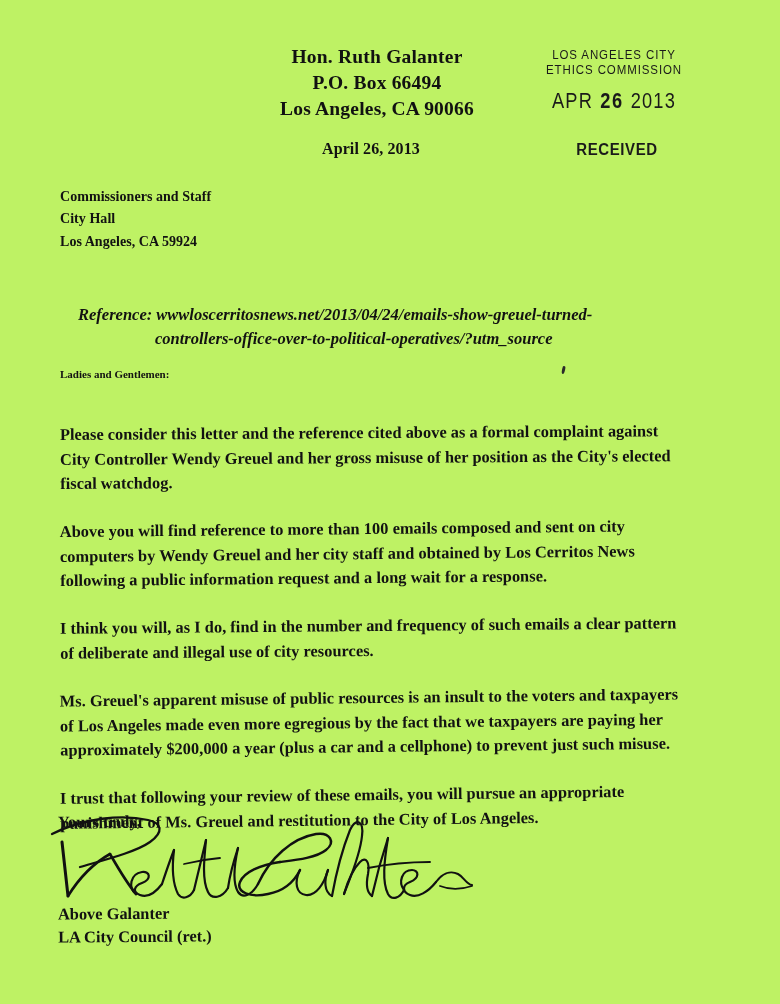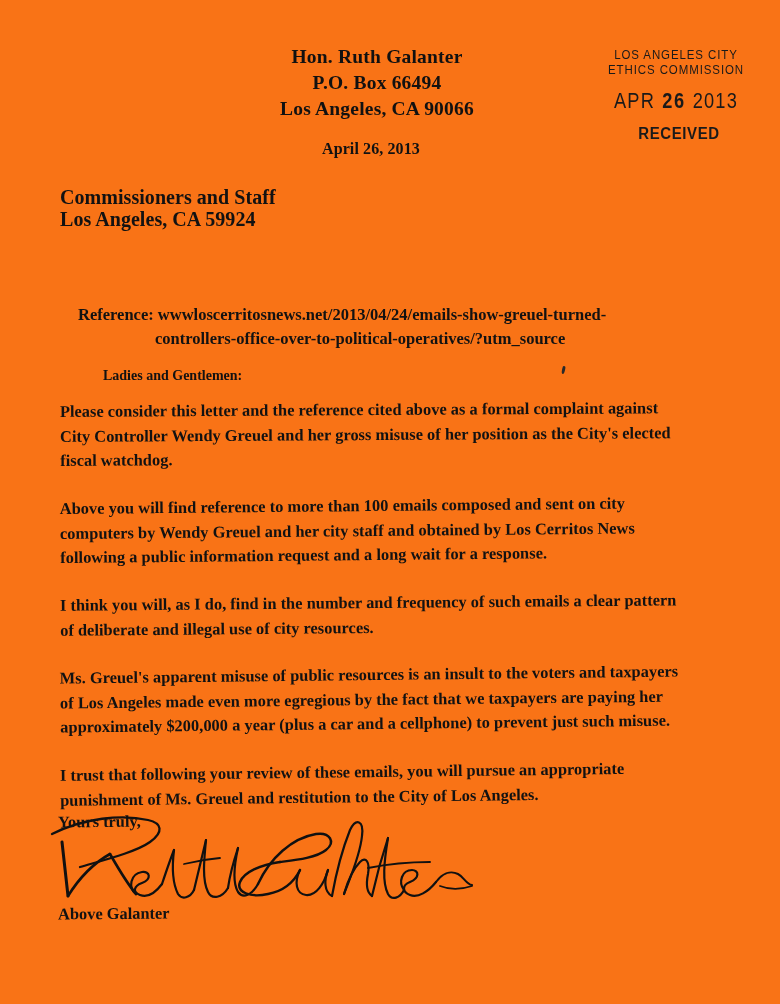--- a/index.html
+++ b/index.html
@@ -14,21 +14,21 @@
     position: relative;
     overflow: hidden;
     font-family: "Liberation Serif", "DejaVu Serif", serif;
     color: #121212;
     -webkit-font-smoothing: antialiased;
   }
 
   .page {
     position: absolute;
     inset: 0;
-    background: #f97316;
+    background: #bef264;
   }
 
   
   .letterhead {
     position: absolute;
     left: 0;
     top: 44px;
     width: 780px;
     text-align: center;
   }
@@ -37,21 +37,21 @@
     font-size: 19.5px;
     line-height: 26px;
     letter-spacing: 0.2px;
     color: #111;
     transform: translateX(-13px);
   }
 
   
   .stamp {
     position: absolute;
-    left: 596px;
+    left: 534px;
     top: 48px;
     width: 160px;
     text-align: center;
     font-family: "Liberation Sans", "DejaVu Sans", sans-serif;
     color: #1a1a1a;
   }
   .stamp-org {
     font-size: 11.5px;
     line-height: 14.5px;
     letter-spacing: 0.9px;
@@ -63,21 +63,21 @@
     letter-spacing: 1.2px;
     white-space: nowrap;
     transform: scaleY(1.12) scaleX(0.96);
   }
   .stamp-date .day {
     font-weight: bold;
     letter-spacing: 1.6px;
     padding: 0 1px;
   }
   .stamp-received {
-    margin-top: 13px;
+    margin-top: 29px;
     font-size: 15px;
     font-weight: bold;
     letter-spacing: 0.6px;
     transform: scaleY(1.05) translateX(3px);
   }
 
   
   .date-line {
     position: absolute;
     left: 322px;
@@ -86,52 +86,52 @@
     font-size: 16px;
     letter-spacing: 0.1px;
   }
 
   
   .recipient {
     position: absolute;
     left: 60px;
     top: 186px;
     font-weight: bold;
-    font-size: 20px;
+    font-size: 14px;
     line-height: 22.3px;
     letter-spacing: 0.05px;
   }
 
   
   .reference {
     position: absolute;
     left: 78px;
     top: 303px;
     width: 640px;
     font-weight: bold;
     font-size: 16.5px;
     line-height: 24px;
+    font-style: italic;
   }
   .reference .ref-l1 { display: block; white-space: nowrap; }
   .reference .ref-l2 { display: block; padding-left: 77px; white-space: nowrap; }
 
   
   .salutation {
     position: absolute;
     left: 60px;
     top: 368px;
     font-weight: bold;
-    font-size: 14px;
-    margin-left: 43px;
+    font-size: 11px;
   }
 
   .body-copy {
     position: absolute;
     left: 60px;
-    top: 398px;
+    top: 421px;
     width: 628px;
   }
   .para {
     font-weight: bold;
     font-size: 16.4px;
     line-height: 24.6px;
     margin: 0 0 22px 0;
     letter-spacing: 0.02px;
     text-align: left;
   }
@@ -199,20 +199,21 @@
     <div class="stamp-org">LOS ANGELES CITY</div>
     <div class="stamp-org">ETHICS COMMISSION</div>
     <div class="stamp-date"><span>APR</span> <span class="day">26</span> <span>2013</span></div>
     <div class="stamp-received">RECEIVED</div>
   </div>
 
   <div class="date-line">April 26, 2013</div>
 
   <div class="recipient">
     <div>Commissioners and Staff</div>
+    <div>City Hall</div>
     <div>Los Angeles, CA 59924</div>
   </div>
 
   <div class="reference">
     <span class="ref-l1">Reference:  wwwloscerritosnews.net/2013/04/24/emails-show-greuel-turned-</span>
     <span class="ref-l2">controllers-office-over-to-political-operatives/?utm_source</span>
   </div>
 
   <div class="ink-speck"></div>
 
@@ -266,15 +267,16 @@
         <path d="M360 78 C354 70, 358 58, 368 58 C375 58, 376 66, 366 70 C358 73, 358 80, 366 83 C374 86, 384 80, 392 70" stroke-width="2.2"></path>
 
         <path d="M392 70 C398 62, 406 58, 414 62 C420 65, 422 72, 428 73" stroke-width="2"></path>
         <path d="M396 74 C406 78, 416 78, 428 74" stroke-width="1.7"></path>
       </g>
     </svg>
   </div>
 
   <div class="signer">
     <div>Above Galanter</div>
+    <div>LA City Council (ret.)</div>
   </div>
 
 </div>
 
 </body></html>

